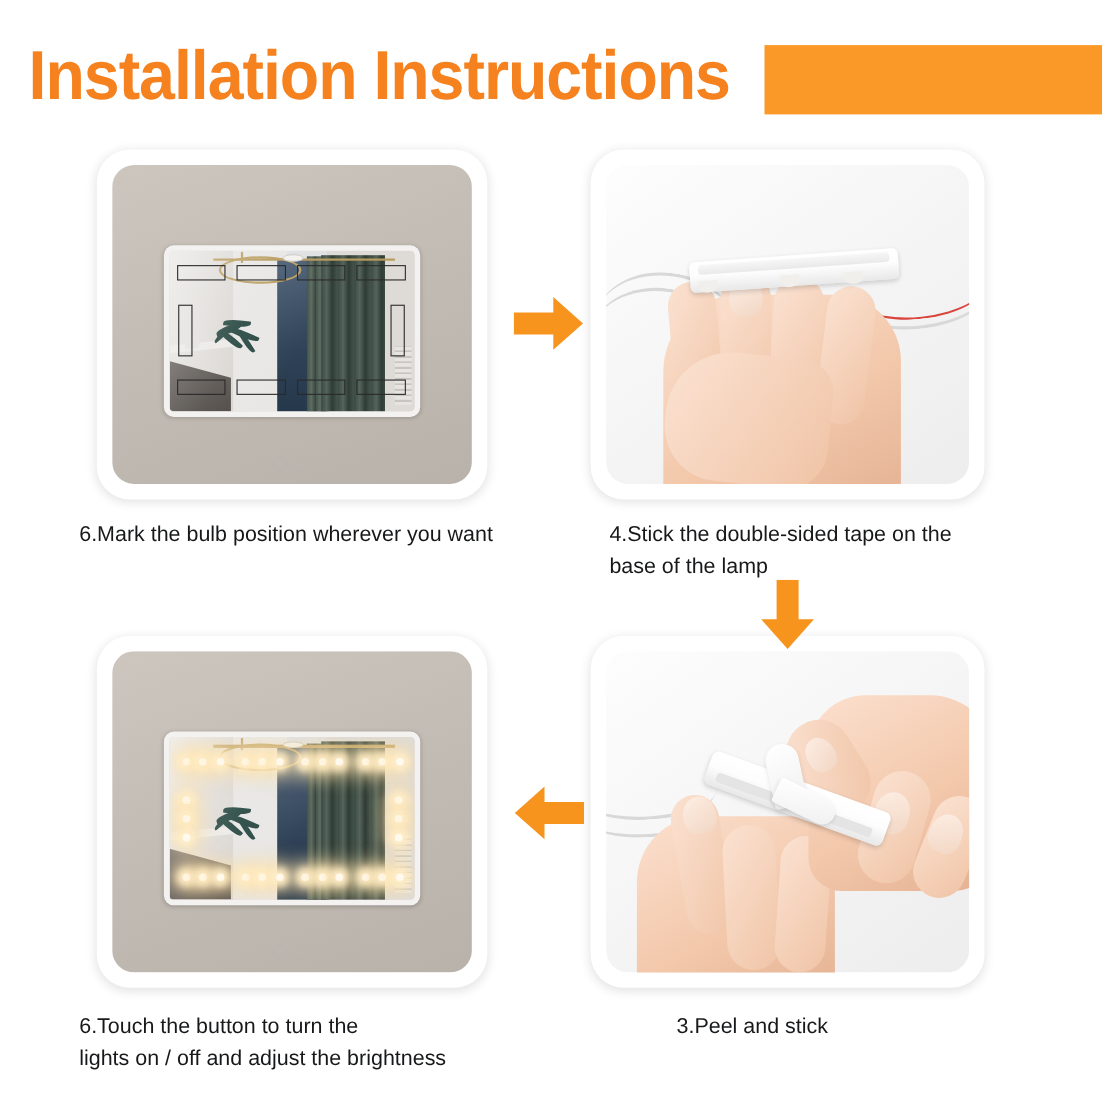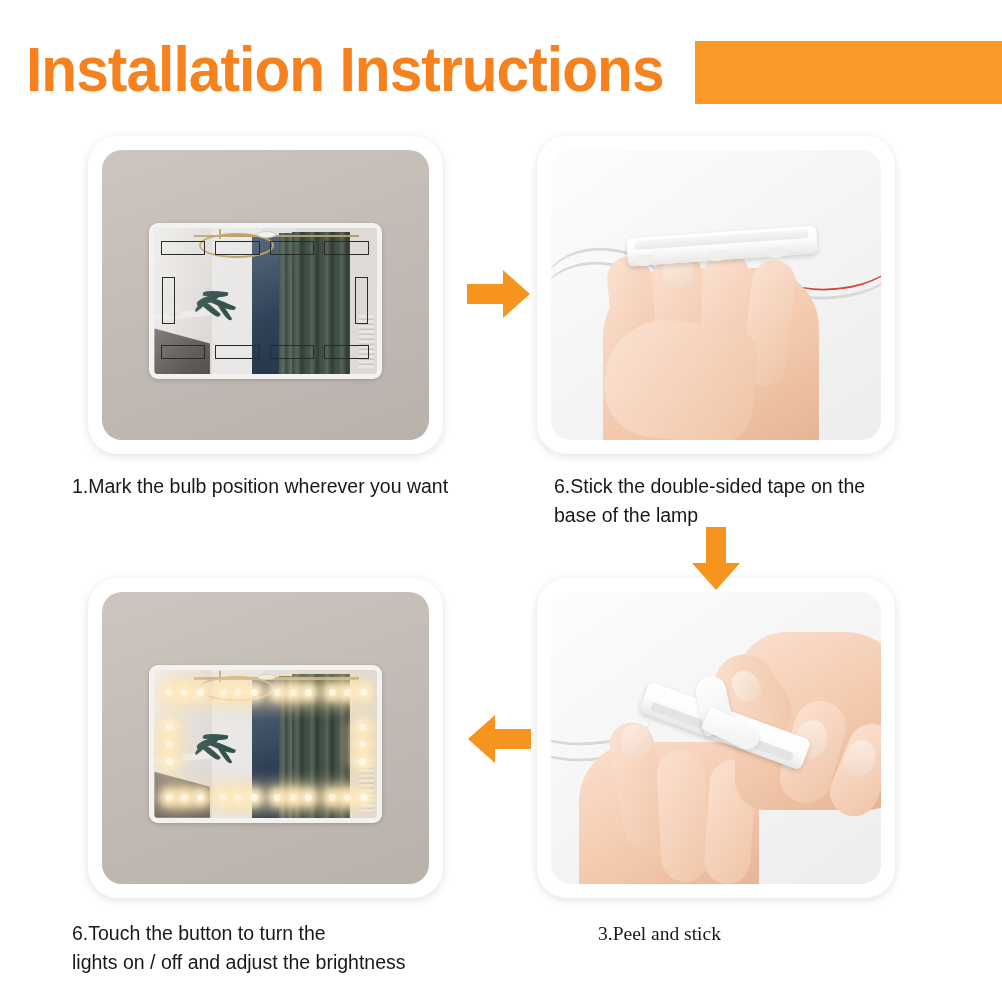--- a/index.html
+++ b/index.html
@@ -171,21 +171,21 @@
           <div class="mark" style="left:90.5%;top:34%;width:5.6%;height:32%;"></div>
         </div>
       </div>
     </div>
     <div class="touchbtn">
       <i style="left:6%"></i>
         <i style="left:52%"></i>
     </div>
   </div>
 </div>
-<div class="caption" style="left:72px;top:472px;width:420px;">1.Mark the bulb position wherever you want</div>
+<div class="caption" style="left:72px;top:472px;width:420px;">6.Mark the bulb position wherever you want</div>
 
 <div class="card" style="left:537px;top:136px;width:358px;height:318px;">
   <div class="photo">
     <div class="studio"></div>
 
     <div class="wire" style="left:-10px;top:98px;width:130px;height:95px;transform:rotate(8deg);"></div>
     <div class="wire" style="left:-14px;top:112px;width:130px;height:95px;transform:rotate(8deg);"></div>
     <div class="wire" style="left:218px;top:86px;width:130px;height:60px;transform:rotate(-6deg) scaleY(-1);"></div>
     <div class="wire-red" style="left:220px;top:80px;width:128px;height:58px;transform:rotate(-6deg) scaleY(-1);"></div>
 
@@ -199,21 +199,21 @@
     <div class="finger" style="left:54px;top:172px;width:150px;height:118px;border-radius:60px 30px 36px 50px;transform:rotate(6deg);"></div>
 
     <div class="led-mod" style="left:76px;top:82px;width:190px;height:28px;transform:rotate(-4deg);">
       <div class="led-face" style="left:8px;top:3px;width:174px;height:9px;"></div>
     </div>
     <div style="position:absolute;left:84px;top:105px;width:18px;height:11px;border-radius:0 0 50% 50%;background:#f1efec;transform:rotate(-4deg);"></div>
     <div style="position:absolute;left:158px;top:100px;width:18px;height:11px;border-radius:0 0 50% 50%;background:#f1efec;transform:rotate(-4deg);"></div>
     <div style="position:absolute;left:216px;top:97px;width:18px;height:11px;border-radius:0 0 50% 50%;background:#f1efec;transform:rotate(-4deg);"></div>
   </div>
 </div>
-<div class="caption" style="left:554px;top:472px;width:340px;">6.Stick the double-sided tape on the
+<div class="caption" style="left:554px;top:472px;width:340px;">4.Stick the double-sided tape on the
 base of the lamp</div>
 
 <div class="card" style="left:537px;top:578px;width:358px;height:320px;">
   <div class="photo">
     <div class="studio"></div>
 
     <div class="wire" style="left:-20px;top:110px;width:120px;height:40px;transform:rotate(-4deg) scaleY(-1);"></div>
     <div class="wire" style="left:-20px;top:126px;width:120px;height:40px;transform:rotate(-4deg) scaleY(-1);"></div>
     <div class="wire" style="left:238px;top:190px;width:110px;height:70px;transform:rotate(14deg);"></div>
 
@@ -232,21 +232,21 @@
     <div class="nail" style="left:294px;top:148px;width:30px;height:36px;transform:rotate(22deg);"></div>
 
     <div class="led-mod" style="left:88px;top:118px;width:172px;height:32px;transform:rotate(20deg);border-radius:6px;">
       <div class="led-face" style="left:10px;top:18px;width:150px;height:9px;background:#e4e4e4;"></div>
     </div>
 
     <div class="tape" style="left:148px;top:84px;width:30px;height:58px;border-radius:16px 16px 4px 4px;transform:rotate(-12deg);"></div>
     <div class="tape" style="left:152px;top:126px;width:58px;height:24px;border-radius:4px 16px 16px 4px;transform:rotate(26deg);"></div>
   </div>
 </div>
-<div class="caption" style="left:598px;top:919px;width:300px;font-family:Liberation Serif, serif;">3.Peel and stick</div>
+<div class="caption" style="left:615px;top:919px;width:300px;">3.Peel and stick</div>
 
 <div class="card" style="left:88px;top:578px;width:355px;height:320px;">
   <div class="photo">
     <div class="room"></div>
     <div class="mirror-wrap">
       <div class="mirror-halo" style="left:-14%;top:-18%;width:128%;height:136%;background:radial-gradient(closest-side,rgba(255,252,244,0.95),rgba(255,250,238,0) 72%);"></div>
       <div class="mirror-frame">
         <div class="mirror-glass">
           <div class="sc-wallL"></div>
           <div class="sc-wallM"></div>

